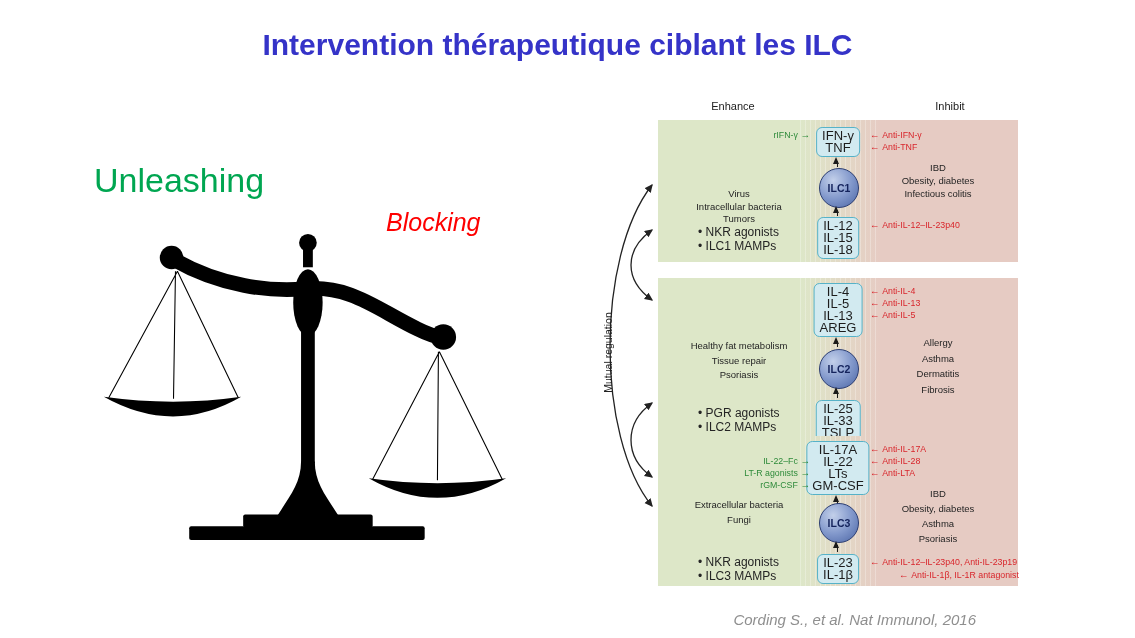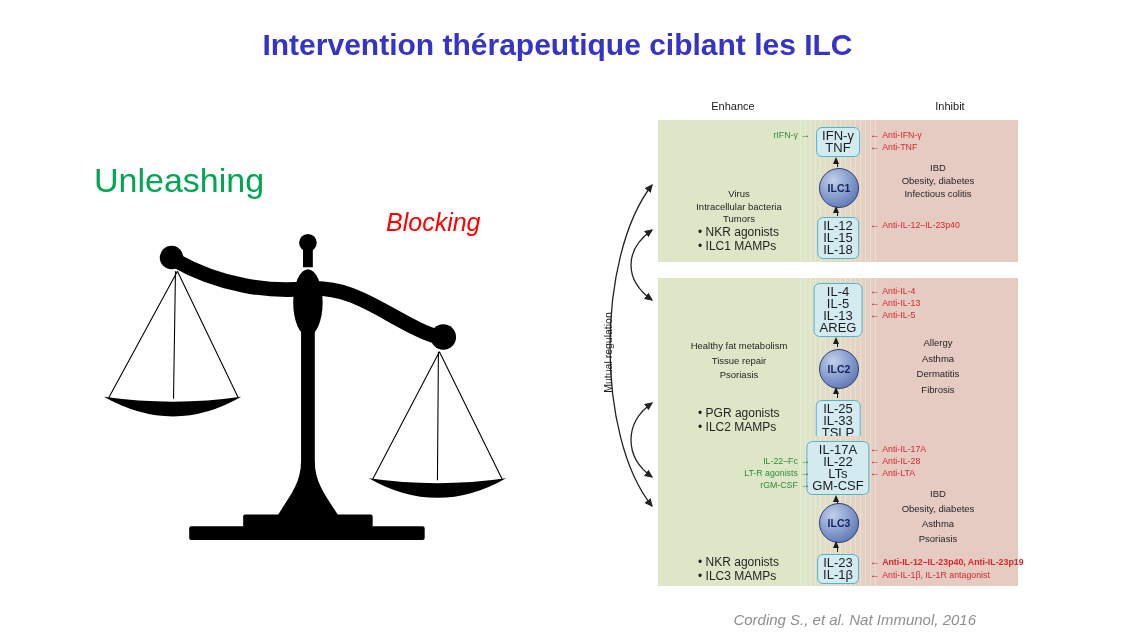--- a/index.html
+++ b/index.html
@@ -190,22 +190,26 @@
           <div class="inh" style="top: 7px;"><span class="arrow">← </span><span>Anti-IL-17A</span></div>
           <div class="inh" style="top: 19px;"><span class="arrow">← </span><span>Anti-IL-28</span></div>
           <div class="inh" style="top: 31px;"><span class="arrow">← </span><span>Anti-LTA</span></div>
           <div class="varrow" style="top: 63px; height: 6px;"></div>
           <div class="ilc-circle" style="top: 67px;">ILC3</div>
           <div class="varrow" style="top: 109px; height: 7px;"></div>
           <div class="cybox" style="top: 118px;">
             <div>IL-23</div>
             <div>IL-1β</div>
           </div>
-          <div class="inh" style="top: 120px; font-weight: bold;"><span class="arrow">← </span><span>Anti-IL-12–IL-23p40, Anti-IL-23p19</span></div>
-          <div class="inh" style="top: 133px;"><span class="arrow">← </span><span>Anti-IL-1β, IL-1R antagonist</span></div>
+          <div class="inh" style="top: 120px;"><span class="arrow">← </span><span>Anti-IL-12–IL-23p40, Anti-IL-23p19</span></div>
+          <div class="inh" style="top: 133px; margin-left: 29px;"><span class="arrow">← </span><span>Anti-IL-1β, IL-1R antagonist</span></div>
+          <div class="cond" style="left: 2px; width: 158px; top: 61px; line-height: 15px;">
+            <div>Extracellular bacteria</div>
+            <div>Fungi</div>
+          </div>
           <div class="agents" style="top: 120px;">
             <div class="agent">NKR agonists</div>
             <div class="agent">ILC3 MAMPs</div>
           </div>
           <div class="cond" style="left: 202px; width: 156px; top: 50px; line-height: 15px;">
             <div>IBD</div>
             <div>Obesity, diabetes</div>
             <div>Asthma</div>
             <div>Psoriasis</div>
           </div>

